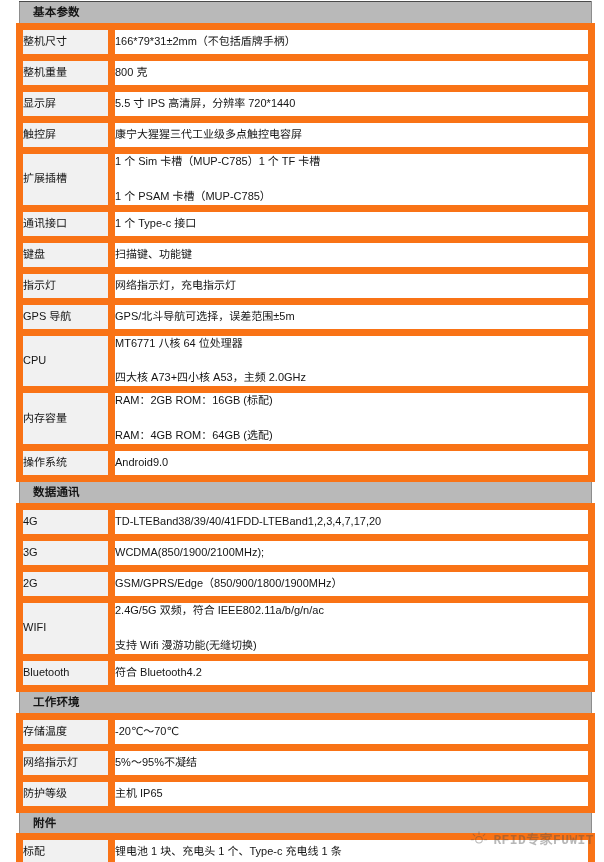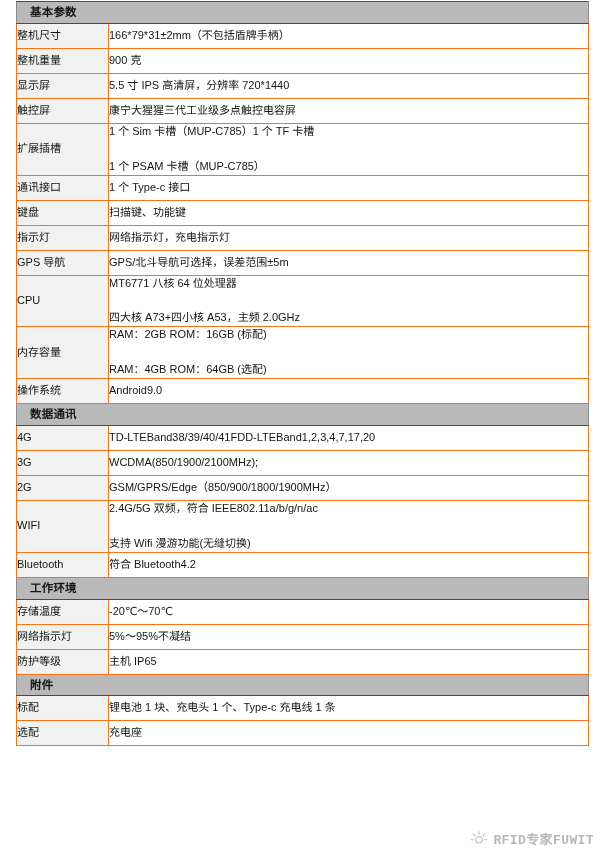--- a/index.html
+++ b/index.html
@@ -33,21 +33,21 @@
     width: 572px;
     border-collapse: collapse;
     table-layout: fixed;
     background: #ffffff;
   }
 
   table.spec col.c-label { width: 92px; }
   table.spec col.c-value { width: 480px; }
 
   table.spec td {
-    border: 1px solid #f97316;
+    border: 7px solid #f97316;
     padding: 0;
     vertical-align: middle;
     font-size: 11px;
     line-height: 1.45;
   }
 
   
   tr.section-row > td {
     background: #b9b9b9;
     border-top: 1.5px solid #4a4a4a;
@@ -144,21 +144,21 @@
         </tr>
         <tr class="r-single">
           <td class="label-cell">整机尺寸</td>
           <td class="value-cell">
             <span class="line">166*79*31±2mm（不包括盾牌手柄）</span>
           </td>
         </tr>
         <tr class="r-single">
           <td class="label-cell">整机重量</td>
           <td class="value-cell">
-            <span class="line">900 克</span>
+            <span class="line">800 克</span>
           </td>
         </tr>
         <tr class="r-single">
           <td class="label-cell">显示屏</td>
           <td class="value-cell">
             <span class="line">5.5 寸 IPS 高清屏，分辨率 720*1440</span>
           </td>
         </tr>
         <tr class="r-single">
           <td class="label-cell">触控屏</td>

